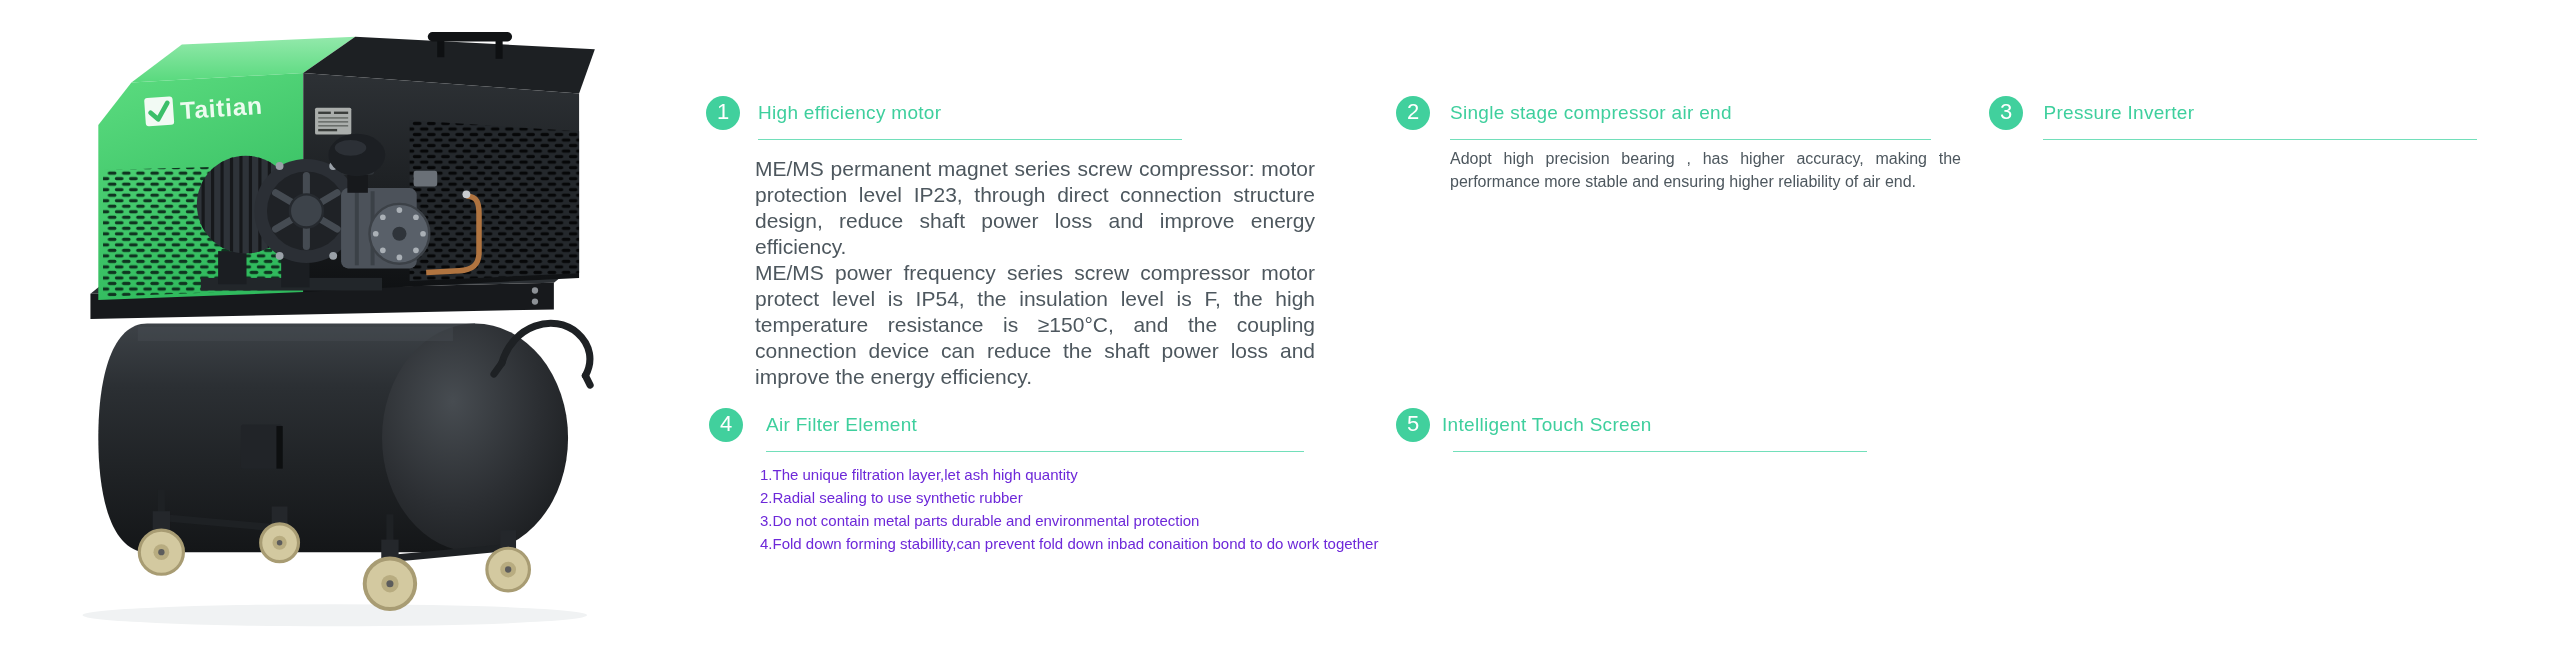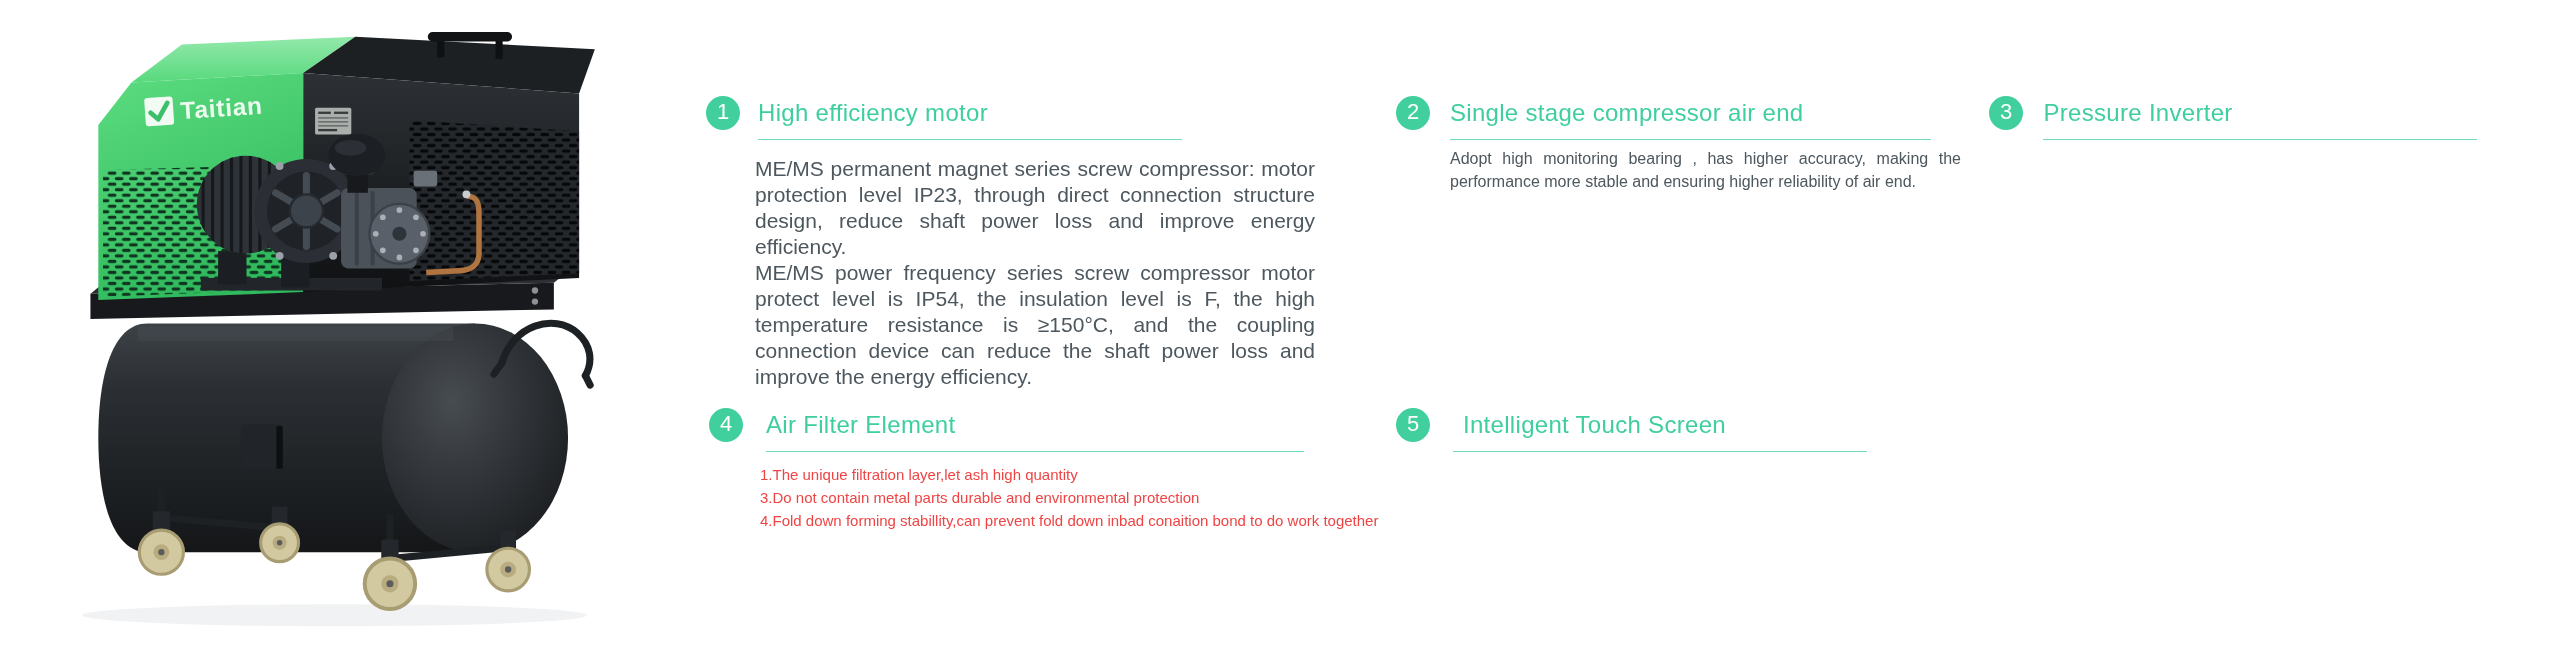--- a/index.html
+++ b/index.html
@@ -14,21 +14,21 @@
   .feature { position:absolute; }
   .feature-head { display:flex; align-items:center; }
   .num-badge {
     width:34px; height:34px; border-radius:50%;
     background:#41d09d; color:#ffffff;
     display:flex; align-items:center; justify-content:center;
     font-size:22px; line-height:1; padding-bottom:2.4px;
     flex:0 0 34px;
   }
   .feature-title {
-    color:#3ecf9d; font-size:24px; font-weight:400;
+    color:#3ecf9d; font-size:19px; font-weight:400;
     letter-spacing:0.3px; white-space:nowrap;
   }
   .rule { height:1.6px; background:#72dfba; margin-top:8.7px; }
 
   .para {
     color:#4d575e; text-align:justify; text-justify:inter-word;
   }
   
   #f1 { left:706px; top:96px; width:631px; }
   #f1 .feature-title { margin-left:18px; }
@@ -46,26 +46,26 @@
   #f3 .feature-title { margin-left:20.5px; }
   #f3 .rule { margin-left:54px; width:434px; }
   #f3 .body { margin-left:54px; width:487px; margin-top:6.3px; }
   #f3 .para { font-size:16.6px; line-height:24px; }
   
   #f4 { left:709px; top:408px; width:773px; }
   #f4 .feature-title { margin-left:23px; }
   #f4 .rule { margin-left:57px; width:538px; }
   #f4 .list { margin-left:51px; margin-top:11px; }
   #f5 { left:1396px; top:408px; width:907px; }
-  #f5 .feature-title { margin-left:33px; }
+  #f5 .feature-title { margin-left:12px; }
   #f5 .rule { margin-left:57px; width:414px; }
   #f5 .list { margin-left:57px; margin-top:14px; }
   .list { list-style:none; }
   .list li {
-    color:#ef4444; font-size:15px; line-height:23px; white-space:nowrap;
+    color:#6d28d9; font-size:15px; line-height:23px; white-space:nowrap;
   }
   .product-wrap { position:absolute; left:43px; top:32px; width:552px; height:599px; }
 </style>
 </head>
 <body>
 
 <div class="page">
 
   <div class="product-wrap">
     <svg viewBox="0 0 700 760" width="552" height="599" aria-hidden="true">
@@ -276,21 +276,21 @@
 
   <section class="feature" id="f2">
     <div class="feature-head">
       <div class="num-badge">
         <span>2</span>
       </div>
       <h3 class="feature-title">Single stage compressor air end</h3>
     </div>
     <div class="rule"></div>
     <div class="body">
-      <p class="para">Adopt high monitoring bearing , has higher accuracy, making the performance more stable and ensuring higher reliability of air end.</p>
+      <p class="para">Adopt high precision bearing , has higher accuracy, making the performance more stable and ensuring higher reliability of air end.</p>
     </div>
   </section>
 
   <section class="feature" id="f3">
     <div class="feature-head">
       <div class="num-badge">
         <span>3</span>
       </div>
       <h3 class="feature-title">Pressure Inverter</h3>
     </div>
@@ -300,20 +300,21 @@
   <section class="feature" id="f4">
     <div class="feature-head">
       <div class="num-badge">
         <span>4</span>
       </div>
       <h3 class="feature-title">Air Filter Element</h3>
     </div>
     <div class="rule"></div>
     <ul class="list">
       <li>1.The unique filtration layer,let ash high quantity</li>
+      <li>2.Radial sealing to use synthetic rubber</li>
       <li>3.Do not contain metal parts durable and environmental protection</li>
       <li>4.Fold down forming stabillity,can prevent fold down inbad conaition bond to do work together</li>
     </ul>
   </section>
 
   <section class="feature" id="f5">
     <div class="feature-head">
       <div class="num-badge">
         <span>5</span>
       </div>

